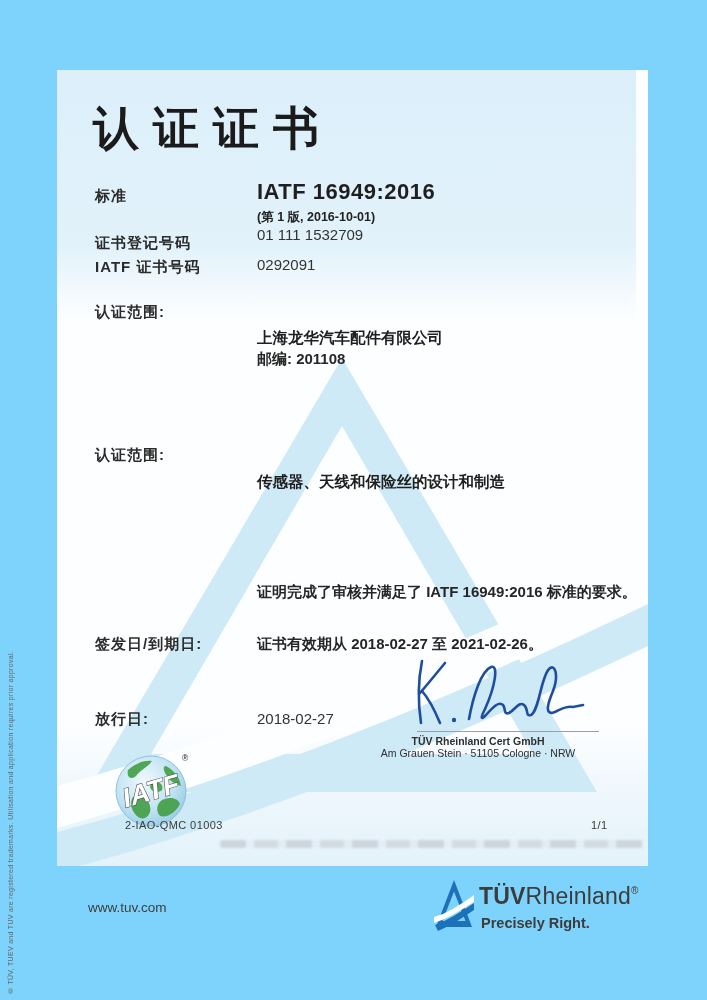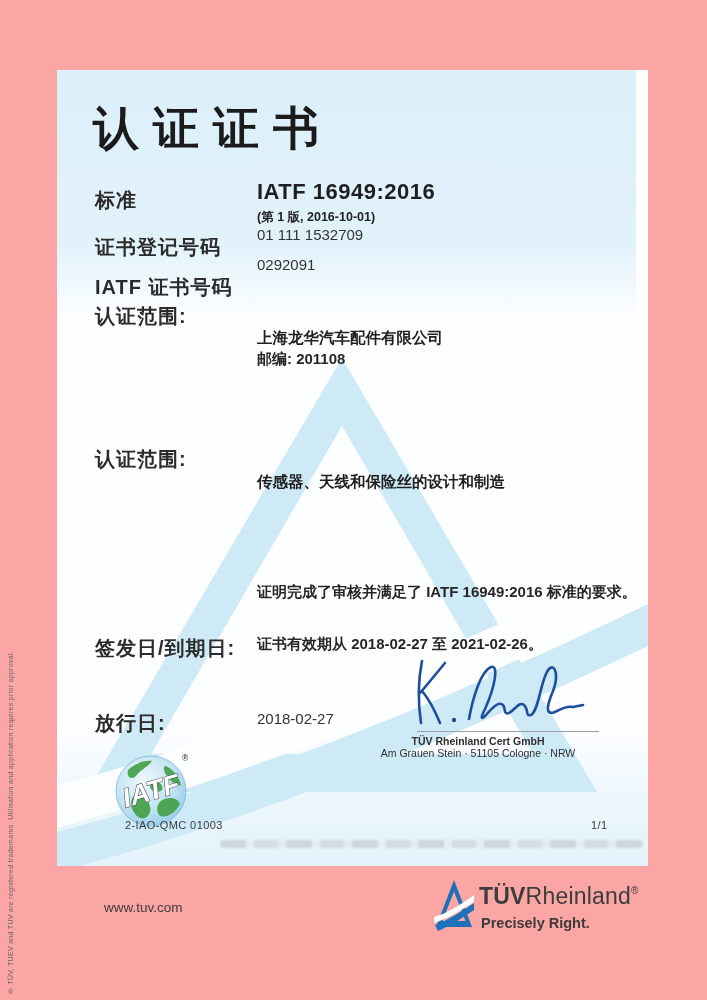--- a/index.html
+++ b/index.html
@@ -1,37 +1,37 @@
 <!DOCTYPE html>
 <html><head>
 <meta charset="utf-8">
 <style>
   * { margin:0; padding:0; box-sizing:border-box; }
   html,body { background:#ffffff; }
   .screen {
     position:relative; width:707px; height:1000px; overflow:hidden;
-    background:#fca5a5;
+    background:#7dd3fc;
     font-family:"Liberation Sans", sans-serif;
     color:#2a2a2a;
   }
   .page {
     position:absolute; left:57px; top:70px; width:591px; height:796px;
     background:#fdfeff;
   }
   .band-top {
     position:absolute; left:0; top:0; width:579px; height:250px;
     background:linear-gradient(180deg,#dcEFfa 0%, #e2f2fb 70%, rgba(226,242,251,0) 100%);
   }
   .band-bottom {
     position:absolute; left:0; top:655px; width:591px; height:141px;
     background:linear-gradient(180deg, rgba(223,240,250,0) 0%, rgba(223,240,250,0.55) 55%, rgba(223,240,250,0.85) 100%);
   }
   .wm { position:absolute; left:0; top:0; }
   .abs { position:absolute; }
-  .label { font-size:20px; font-weight:700; color:#2b2b2b; letter-spacing:1px; }
+  .label { font-size:15px; font-weight:700; color:#2b2b2b; letter-spacing:1px; }
   .value { font-size:15px; color:#333; }
   .title {
     font-size:46px; font-weight:700; letter-spacing:14px; color:#1b1b1b;
   }
   .std-value { font-size:22px; font-weight:700; color:#1f1f1f; letter-spacing:0.5px; }
   .std-edition { font-size:12.5px; font-weight:700; color:#222; }
   .holder-name { font-size:15.5px; font-weight:700; color:#1f1f1f;margin-top:27px; }
   .body-cjk { font-size:15px; font-weight:600; color:#262626; }
   .sig-line { border-top:1.5px solid #9aa0a5; }
   .sig-text { font-size:10.5px; color:#2f2f2f; text-align:center; }
@@ -69,21 +69,21 @@
     </svg>
 
     <div class="abs title" style="left:36px; top:28px;">认证证书</div>
 
     <div class="abs label" style="left:38px; top:117px;">标准</div>
     <div class="abs std-value" style="left:200px; top:109px;">IATF 16949:2016</div>
     <div class="abs std-edition" style="left:200px; top:139px;">(第 1 版, 2016-10-01)</div>
 
     <div class="abs label" style="left:38px; top:164px;">证书登记号码</div>
     <div class="abs value" style="left:200px; top:156px;">01 111 1532709</div>
-    <div class="abs label" style="left:38px; top:204px;">IATF 证书号码</div>
+    <div class="abs label" style="left:38px; top:188px;">IATF 证书号码</div>
     <div class="abs value" style="left:200px; top:186px;">0292091</div>
 
     <div class="abs label" style="left:38px; top:233px;">认证范围:</div>
     <div class="abs holder-name" style="left:200px; top:231px;">上海龙华汽车配件有限公司</div>
     <div class="abs body-cjk" style="left:200px; top:280px;">邮编: 201108</div>
 
     <div class="abs label" style="left:38px; top:376px;">认证范围:</div>
     <div class="abs holder-name" style="left:200px; top:375px;">传感器、天线和保险丝的设计和制造</div>
 
     <div class="abs body-cjk" style="left:200px; top:513px;">证明完成了审核并满足了 IATF 16949:2016 标准的要求。</div>
@@ -124,21 +124,21 @@
       <text x="37" y="48" font-size="27" font-style="italic" font-weight="bold" text-anchor="middle" fill="#ffffff" stroke="#4a4a4a" stroke-width="1.1" style="paint-order:stroke" transform="rotate(-16 37 39)" font-family="Liberation Sans, sans-serif">IATF</text>
       <text x="68" y="9" font-size="8.5" fill="#222" font-family="Liberation Sans, sans-serif">®</text>
     </svg>
     <div class="abs small-code" style="left:42px; top:749px;">2-IAO-QMC 01003</div>
 
     <div class="abs small-code" style="left:508px; top:749px;">1/1</div>
 
     <div class="smudge"></div>
   </div>
 
-  <div class="abs website" style="left:104px; top:900px;">www.tuv.com</div>
+  <div class="abs website" style="left:88px; top:900px;">www.tuv.com</div>
 
   <svg class="abs" style="left:434px; top:875px;" width="40" height="62" viewBox="0 0 40 62" aria-hidden="true">
     <path fill="#1d71b8" fill-rule="evenodd" d="M20,5 L38,52 L2,52 Z M20,16.5 L31.5,46 L8.5,46 Z"></path>
     <path fill="#ffffff" d="M0,42 C12,39 26,30 40,20 L40,27 C26,36 13,44 0,48 Z"></path>
     <path fill="#1d71b8" d="M1,50 C14,45 27,37 40,28 L40,35 C28,43 16,51 4,56 Z"></path>
   </svg>
   <div class="abs wordmark" style="left:479px; top:883px;">
     <span class="b">TÜV</span><span>Rheinland</span><span class="reg">®</span>
   </div>
   <div class="abs tagline" style="left:481px; top:915px;">Precisely Right.</div>

